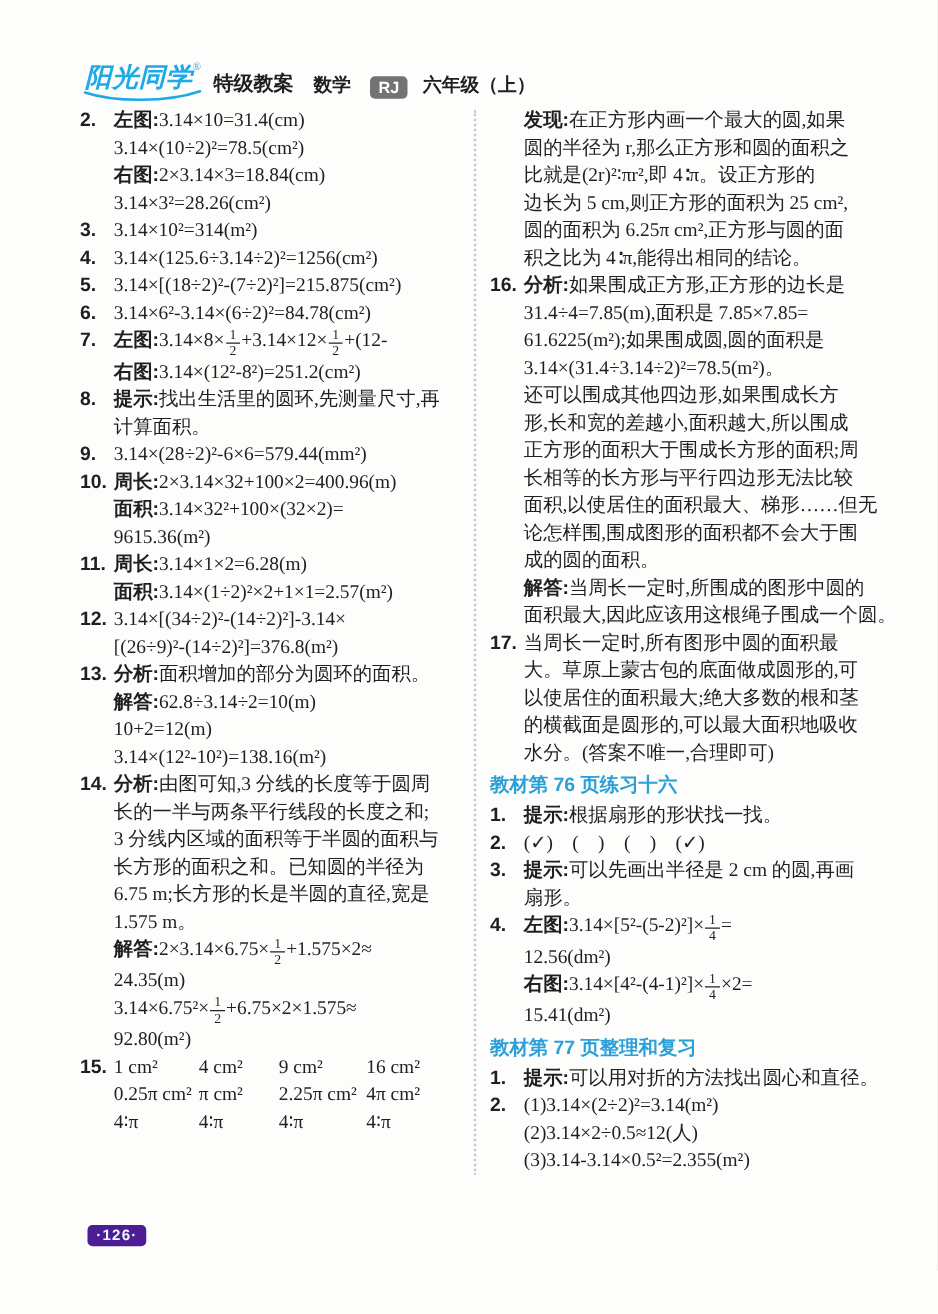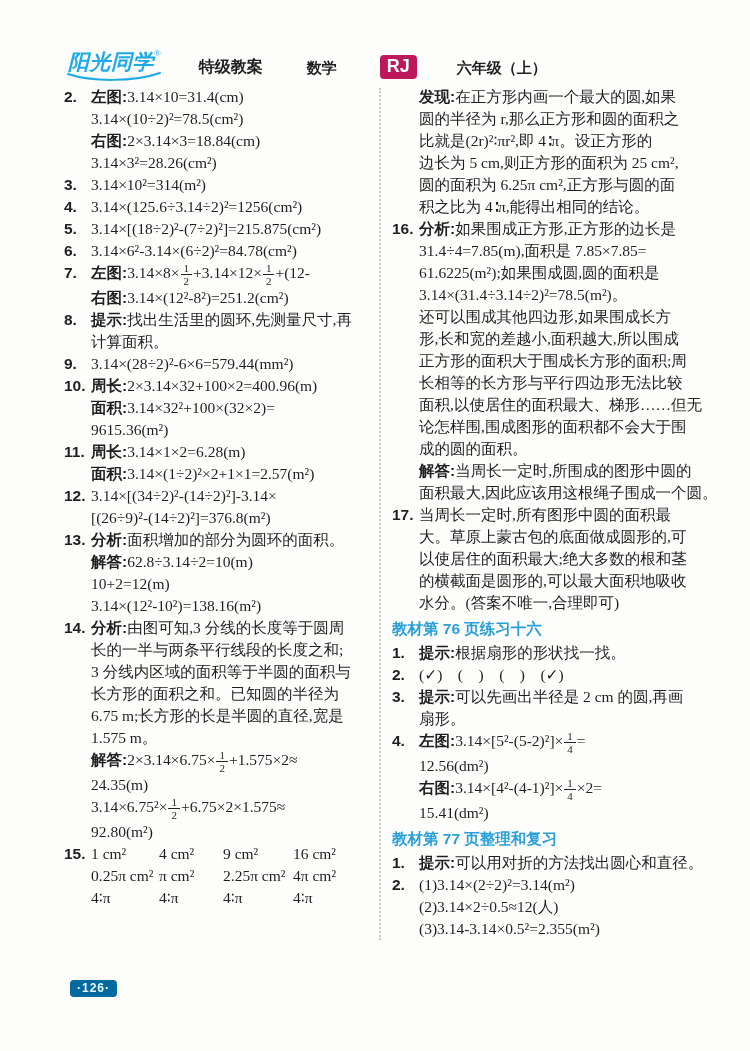--- a/index.html
+++ b/index.html
@@ -2,50 +2,50 @@
 <html><head>
 <meta charset="utf-8">
 <style>
   html,body{margin:0;padding:0;background:#e9e9e9;}
   .page{
     position:relative;width:750px;height:1051px;margin:0 auto;background:#fdfdfc;
     font-family:"Liberation Serif","DejaVu Serif",serif;color:#1f1f1f;font-size:15.5px;
     overflow:hidden;
   }
   
-  .header{position:absolute;left:68px;top:48px;display:flex;align-items:flex-end;gap:28px;}
+  .header{position:absolute;left:68px;top:48px;display:flex;align-items:flex-end;}
   .logo{position:relative;padding-bottom:5px;margin-right:6px;}
   .logo-text{font-family:"Liberation Sans",sans-serif;font-style:italic;font-weight:700;
     font-size:21px;color:#1ea9e9;letter-spacing:.5px;}
   .logo-reg{font-size:9px;vertical-align:top;color:#1ea9e9;}
   .logo-swoosh{position:absolute;left:-2px;bottom:0;}
   .series{font-family:"Liberation Sans",sans-serif;font-weight:700;font-size:16px;margin-left:4px;padding-bottom:3px;}
   .subject{font-family:"Liberation Sans",sans-serif;font-weight:700;font-size:15px;margin-left:16px;padding-bottom:3px;}
-  .rj-badge{margin-left:15px;margin-bottom:2px;background:#be185d;color:#fff;border-radius:4px;
-    padding:1px 7px 2px;font-family:"Liberation Sans",sans-serif;font-weight:700;font-size:18px;}
+  .rj-badge{margin-left:15px;margin-bottom:2px;background:#737373;color:#fff;border-radius:4px;
+    padding:1px 7px 2px;font-family:"Liberation Sans",sans-serif;font-weight:700;font-size:13px;}
   .grade{font-family:"Liberation Sans",sans-serif;font-weight:700;font-size:15px;margin-left:12px;padding-bottom:3px;}
   
   .cols{position:absolute;left:64px;top:86px;width:642px;display:flex;align-items:stretch;}
   .col-left{width:309px;flex:none;}
   .divider{border-left:2px dotted #c9c9c9;margin:2px 11px 0 6px;}
   .col-right{flex:1;min-width:0;}
   
   .item{display:flex;}
   .mk{flex:none;width:27px;font-family:"Liberation Sans",sans-serif;font-weight:700;line-height:22px;}
   .ls{flex:1;min-width:0;}
   .line{line-height:22px;min-height:22px;white-space:nowrap;}
   .bl{font-weight:700;font-family:"Liberation Sans",sans-serif;}
   .hd{color:#2b9fd8;font-weight:700;font-family:"Liberation Sans",sans-serif;line-height:22px;margin:4px 0 2px;}
   .frac{display:inline-block;vertical-align:-7px;text-align:center;font-size:11px;line-height:12px;margin:0 1px;}
   .frac .fn{display:block;border-bottom:1px solid #222;padding:0 3px;}
   .frac .fd{display:block;padding:0 3px;}
   .tb{display:grid;grid-template-columns:68px 64px 70px auto;}
   .tb .cell{line-height:22px;white-space:nowrap;}
   
-  .pagenum{position:absolute;left:70px;top:980px;background:#0369a1;color:#eefaff;
+  .pagenum{position:absolute;left:70px;top:980px;background:#4c1d95;color:#eefaff;
     font-family:"Liberation Sans",sans-serif;font-size:12px;font-weight:700;
     padding:1px 7px 2px;border-radius:4px;letter-spacing:1px;}
 </style>
 </head>
 <body>
 
 <div class="page">
 
   <div class="header">
     <span class="logo">

